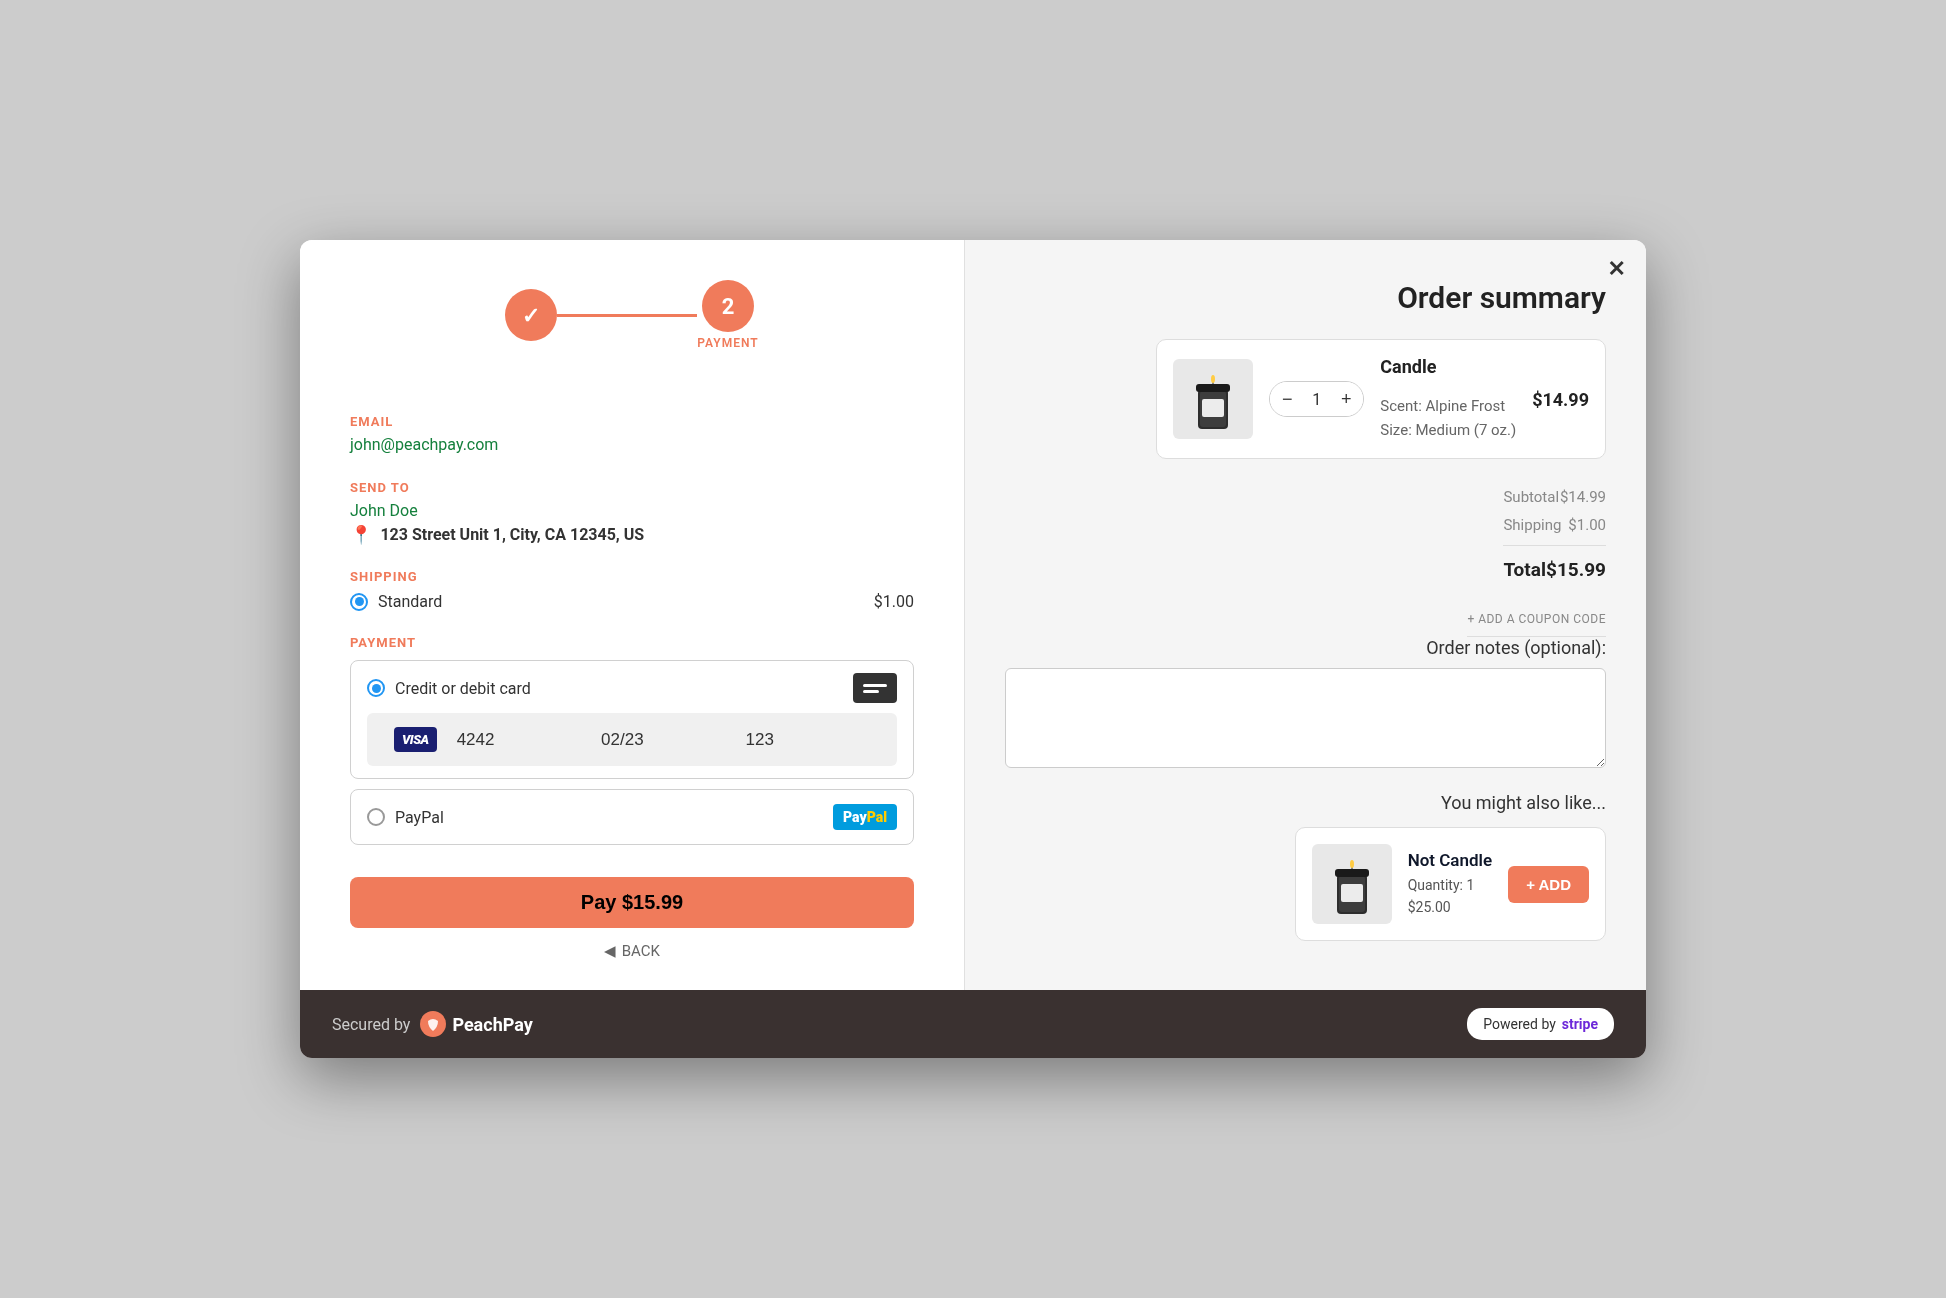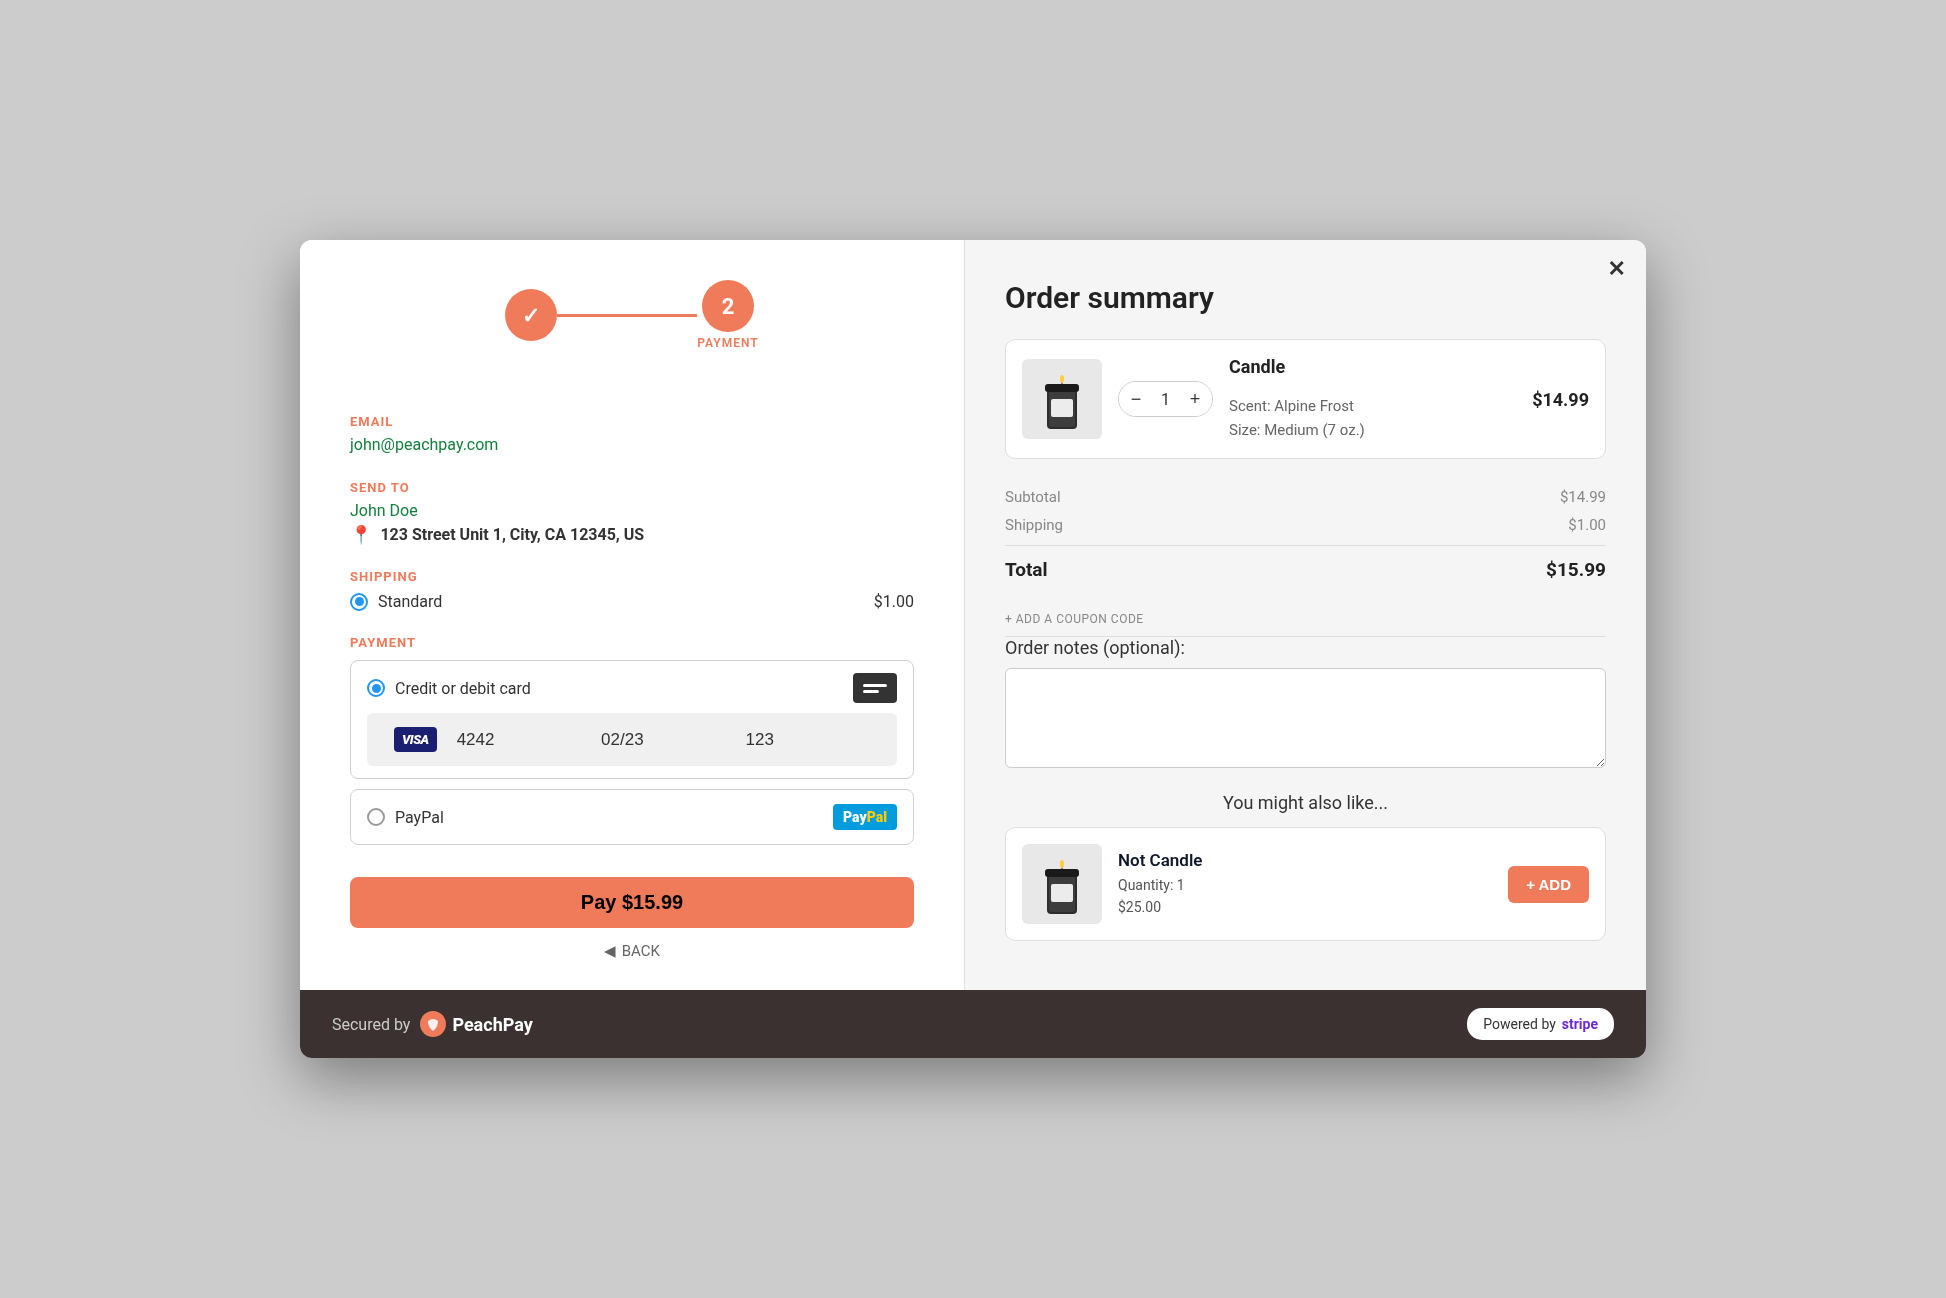--- a/index.html
+++ b/index.html
@@ -248,20 +248,21 @@
     }
 
     
     .right-panel {
       flex: 1;
       background: #f5f5f5;
       padding: 40px 40px 30px 40px;
       display: flex;
       flex-direction: column;
       gap: 0;
+      align-items: flex-end;
     }
     .order-summary-title {
       font-size: 30px;
       font-weight: 600;
       color: #222;
       margin-bottom: 24px;
     }
     
     .product-card {
       background: #fff;

